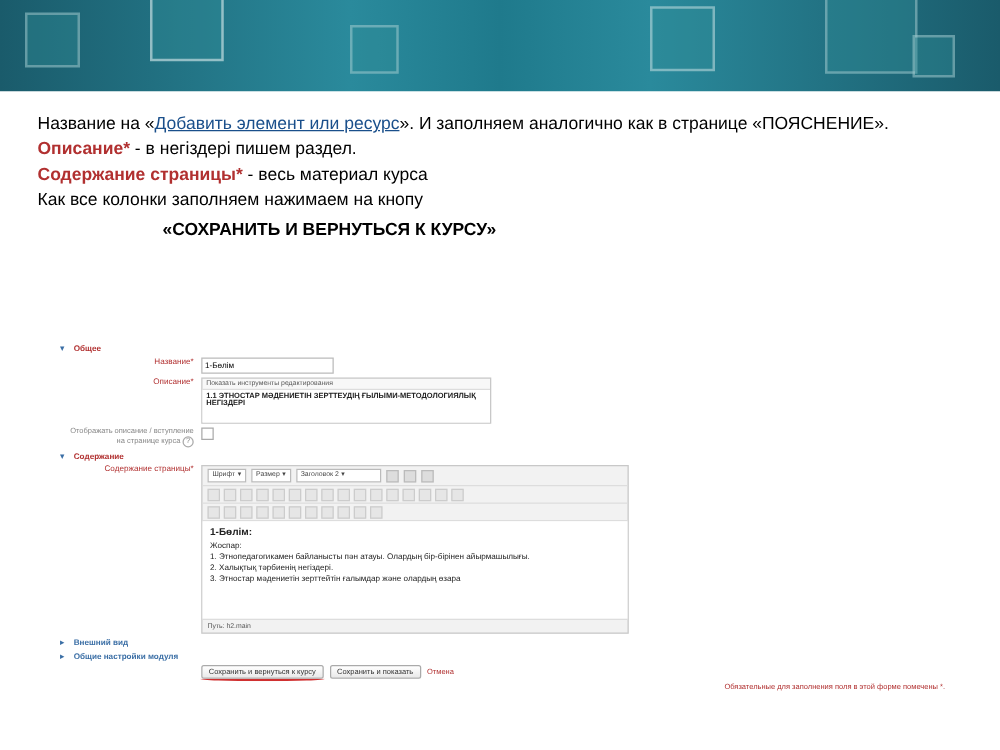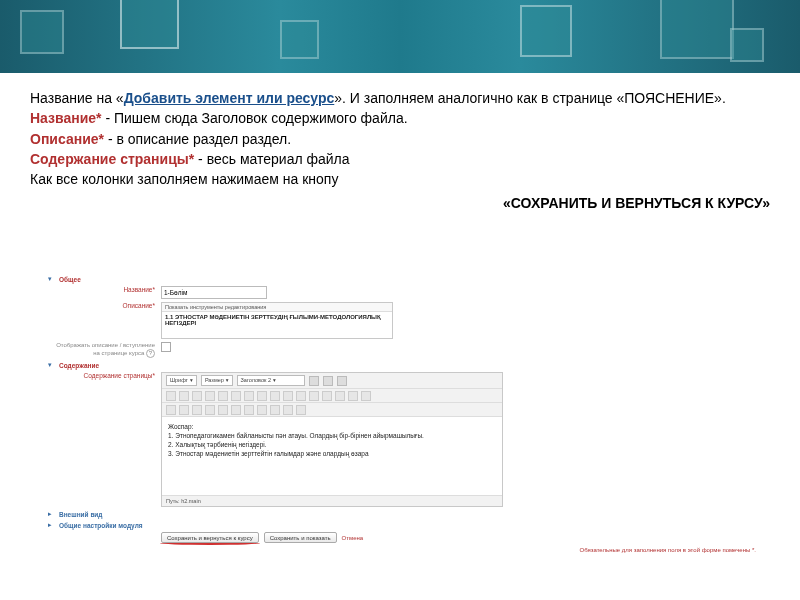--- a/index.html
+++ b/index.html
@@ -27,22 +27,22 @@
     position: absolute;
     top: 88px;
     left: 30px;
     right: 30px;
     font-size: 14px;
     line-height: 1.45;
     color: #000;
   }
   .content .link { color: #1a4f8b; text-decoration: underline; }
   .content .red-b { color: #b13030; font-weight: bold; }
-  .content .bold { font-weight: bold; }
-  .center-bold { text-align: right; font-weight: bold; margin-top: 4px; margin-left: 100px; }
+  .content .bold { font-weight: normal; }
+  .center-bold { text-align: left; font-weight: bold; margin-top: 4px; margin-left: 100px; }
   .form-area {
     position: absolute;
     top: 272px;
     left: 48px;
     right: 44px;
     font-size: 6.5px;
     color: #333;
   }
   .section-hdr {
     display: flex;
@@ -188,27 +188,24 @@
   <div class="sq" style="top:5px;left:520px;width:48px;height:48px;border-color:rgba(255,255,255,0.4)"></div>
   <div class="sq" style="top:-15px;left:660px;width:70px;height:70px"></div>
   <div class="sq" style="top:28px;left:730px;width:30px;height:30px"></div>
 </div>
 
 <div class="content">
   <div>
     <span>Название на «</span><span class="link bold">Добавить элемент или ресурс</span><span>».  И заполняем аналогично как в странице  «ПОЯСНЕНИЕ».</span>
   </div>
   <div>
-    <span class="red-b">Название*</span><span> - Пишем сюда Заголовок содержимого файла.</span>
+    <span class="red-b">Описание*</span><span> - в негіздері пишем раздел.</span>
   </div>
   <div>
-    <span class="red-b">Описание*</span><span> - в описание раздел раздел.</span>
-  </div>
-  <div>
-    <span class="red-b">Содержание страницы*</span><span> - весь материал файла</span>
+    <span class="red-b">Содержание страницы*</span><span> - весь материал курса</span>
   </div>
   <div>Как все колонки заполняем нажимаем на кнопу</div>
   <div class="center-bold">«СОХРАНИТЬ И ВЕРНУТЬСЯ К КУРСУ»</div>
 </div>
 
 <div class="form-area">
   <div class="section-hdr">
     <span class="arrow">▾</span>
     <span class="t">Общее</span>
   </div>
@@ -286,20 +283,21 @@
             <span></span>
             <span></span>
             <span></span>
             <span></span>
             <span></span>
             <span></span>
             <span></span>
             <span></span>
         </div>
         <div class="body">
+          <h>1-Бөлім:</h>
           <p>Жоспар:</p>
           <p>1. Этнопедагогикамен байланысты пән атауы. Олардың бір-бірінен айырмашылығы.</p>
           <p>2. Халықтық тәрбиенің негіздері.</p>
           <p>3. Этностар мәдениетін зерттейтін ғалымдар және олардың өзара</p>
         </div>
         <div class="ft">Путь: h2.main</div>
       </div>
     </div>
   </div>
 

